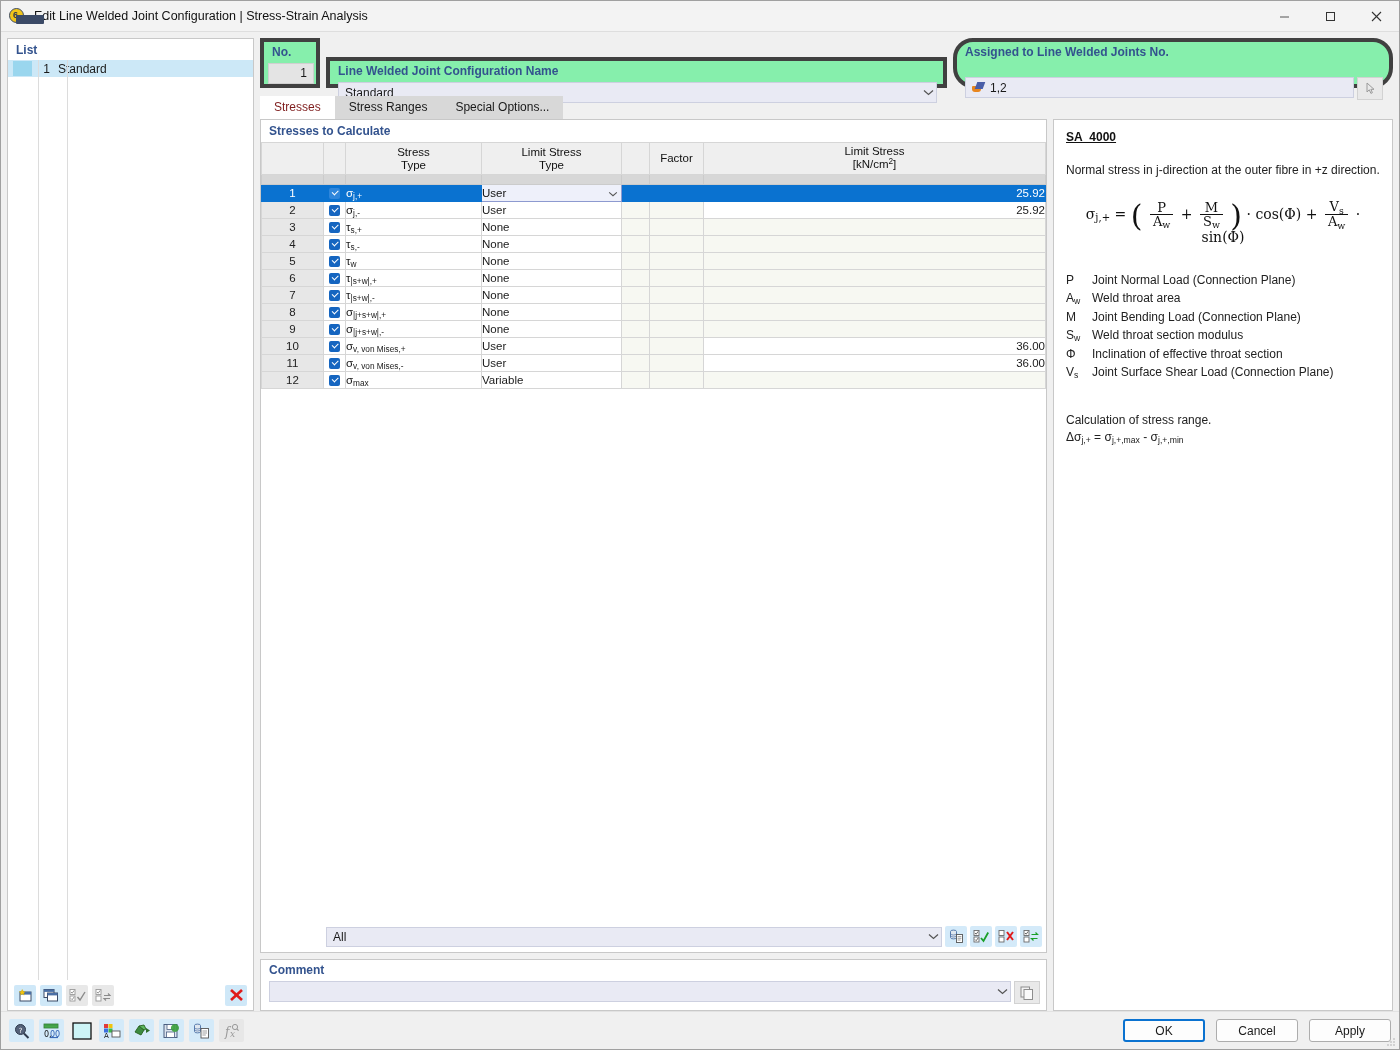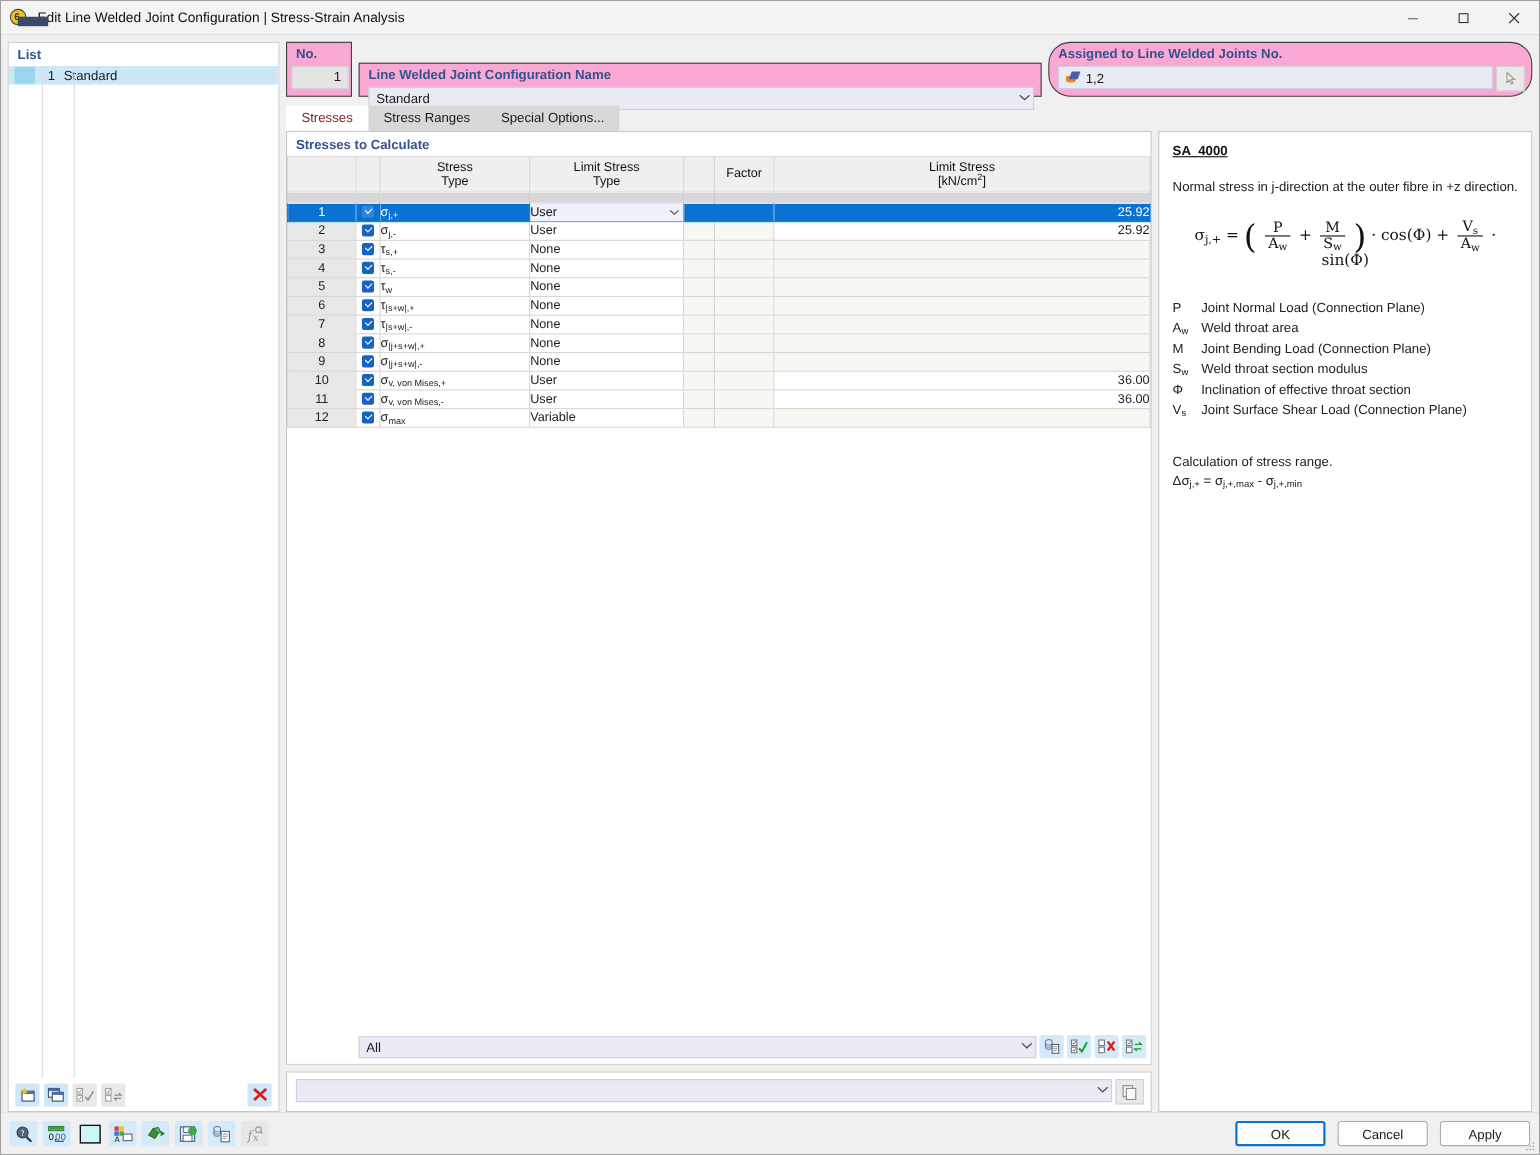--- a/index.html
+++ b/index.html
@@ -151,22 +151,22 @@
   }
 
   
   #toprow {
     display: flex;
     gap: 6px;
     height: 50px;
     flex: 0 0 auto;
   }
   .box {
-    background: #f9a8d4;
-    border: 1px solid #404040;
+    background: #86efac;
+    border: 4px solid #404040;
     padding: 3px 6px 0 8px;
   }
   .boxlabel {
     color: #33538e;
     font-weight: bold;
     font-size: 12px;
     line-height: 15px;
     white-space: nowrap;
   }
   #no-box { width: 60px; flex: 0 0 auto; }
@@ -192,21 +192,21 @@
     padding-left: 6px;
     font-size: 12px;
   }
   #name-field .val { flex: 1 1 auto; }
   .chev {
     width: 16px; text-align: center;
     color: #444; font-size: 10px;
     flex: 0 0 auto;
   }
   #assigned-box { width: 440px; flex: 0 0 auto; border-radius: 20px; }
-  #assigned-row { margin-top: 3px; display: flex; gap: 3px; }
+  #assigned-row { margin-top: 17px; display: flex; gap: 3px; }
   #assigned-field {
     flex: 1 1 auto;
     height: 21px;
     background: #e9eaf4;
     border: 1px solid #cdd0e0;
     display: flex; align-items: center;
     padding-left: 6px;
     gap: 5px;
     font-size: 12px;
   }
@@ -878,20 +878,21 @@
                   <rect x="1" y="1.5" width="5" height="5" fill="#fff" stroke="#6b6b6b" stroke-width="0.9"></rect>
                   <path d="M2 4 L3.2 5.2 L5.2 2.4" stroke="#555" stroke-width="0.9" fill="none"></path>
                   <rect x="1" y="8" width="5" height="5" fill="#fff" stroke="#6b6b6b" stroke-width="0.9"></rect>
                   <path d="M8.5 5.5 h6 l-2 -2 M14.5 9.5 h-6 l2 2" stroke="#1aa02a" stroke-width="1.2" fill="none"></path>
                 </svg>
               </div>
             </div>
           </div>
 
           <div id="comment-box">
+            <div class="boxlabel">Comment</div>
             <div id="comment-row">
               <div id="comment-field">
                 <span style="flex:1 1 auto"></span>
                 <span class="chev">
                   <svg width="11" height="7" viewBox="0 0 11 7">
                       <path d="M1 1.5 L5.5 5.5 L10 1.5" stroke="#555" stroke-width="1.2" fill="none"></path>
                     </svg>
                 </span>
               </div>
               <div id="comment-btn">

